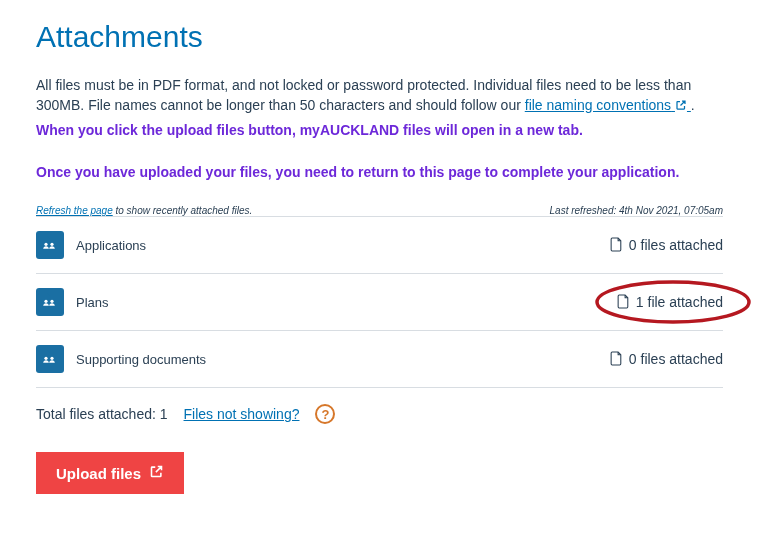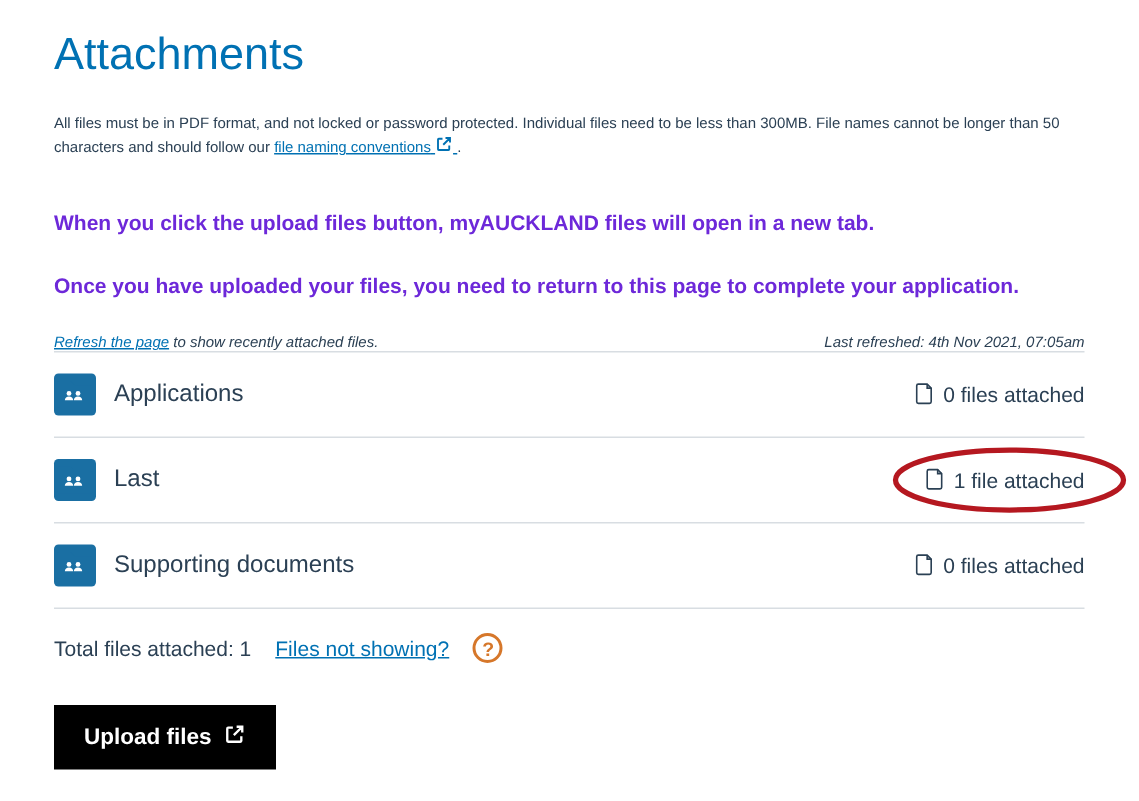--- a/index.html
+++ b/index.html
@@ -10,24 +10,24 @@
       padding: 20px 36px;
       color: #2b4054;
     }
     h1 {
       color: #0071b3;
       font-size: 30px;
       font-weight: 400;
       margin-bottom: 22px;
     }
     .intro {
-      font-size: 10px;
+      font-size: 14px;
       line-height: 1.4;
       color: #2b4054;
-      margin-bottom: 31px;
+      margin-bottom: 4px;
     }
     .link {
       color: #0071b3;
       text-decoration: underline;
       cursor: pointer;
     }
     .ext-icon {
       display: inline-block;
       vertical-align: -1px;
     }
@@ -69,21 +69,21 @@
       height: 28px;
       background: #1a6fa3;
       border-radius: 3px;
       display: flex;
       align-items: center;
       justify-content: center;
       position: relative;
     }
     .folder-icon svg { width: 28px; height: 28px; }
     .category-label {
-      font-size: 16px;
+      font-size: 13px;
       color: #2b4054;
     }
     .category-right {
       display: flex;
       align-items: center;
       gap: 6px;
       font-size: 14px;
       color: #2b4054;
     }
     .file-icon svg { width: 13px; height: 15px; vertical-align: -2px; }
@@ -113,29 +113,29 @@
       width: 20px;
       height: 20px;
       border: 2px solid #d6772a;
       border-radius: 50%;
       color: #d6772a;
       font-weight: 700;
       font-size: 13px;
       cursor: pointer;
     }
     .upload-btn {
-      background: #000000;
+      background: #ef4444;
       color: #fff;
       border: none;
       padding: 12px 20px;
       font-size: 15px;
       font-weight: 600;
       cursor: pointer;
       display: inline-flex;
-      align-items: center;
+      align-items: flex-end;
       gap: 8px;
     }
     .upload-btn svg { width: 15px; height: 15px; }
   </style>
 </head>
 <body>
 
 
 
 <h1>Attachments</h1>
@@ -200,21 +200,21 @@
         <svg viewBox="0 0 28 28">
             <path fill="#1a6fa3" d="M2 7a2 2 0 0 1 2-2h7l3 3h10a2 2 0 0 1 2 2v11a2 2 0 0 1-2 2H4a2 2 0 0 1-2-2V7z"></path>
             <g fill="#fff" transform="translate(7,11)">
               <circle cx="3" cy="2.3" r="1.6"></circle>
               <path d="M0.2 6.8c0-1.5 1.3-2.5 2.8-2.5s2.8 1 2.8 2.5H0.2z"></path>
               <circle cx="9" cy="2.3" r="1.6"></circle>
               <path d="M6.2 6.8c0-1.5 1.3-2.5 2.8-2.5s2.8 1 2.8 2.5H6.2z"></path>
             </g>
           </svg>
       </span>
-      <span class="category-label">Last</span>
+      <span class="category-label">Plans</span>
     </div>
     <div class="category-right">
       <span class="file-icon">
         <svg viewBox="0 0 24 28" fill="none" stroke="#2b4054" stroke-width="2">
             <path d="M4 2h11l5 5v17a2 2 0 0 1-2 2H4a2 2 0 0 1-2-2V4a2 2 0 0 1 2-2z"></path>
             <path d="M15 2v5h5"></path>
           </svg>
       </span>
       <span>1 file attached</span>
     </div>

